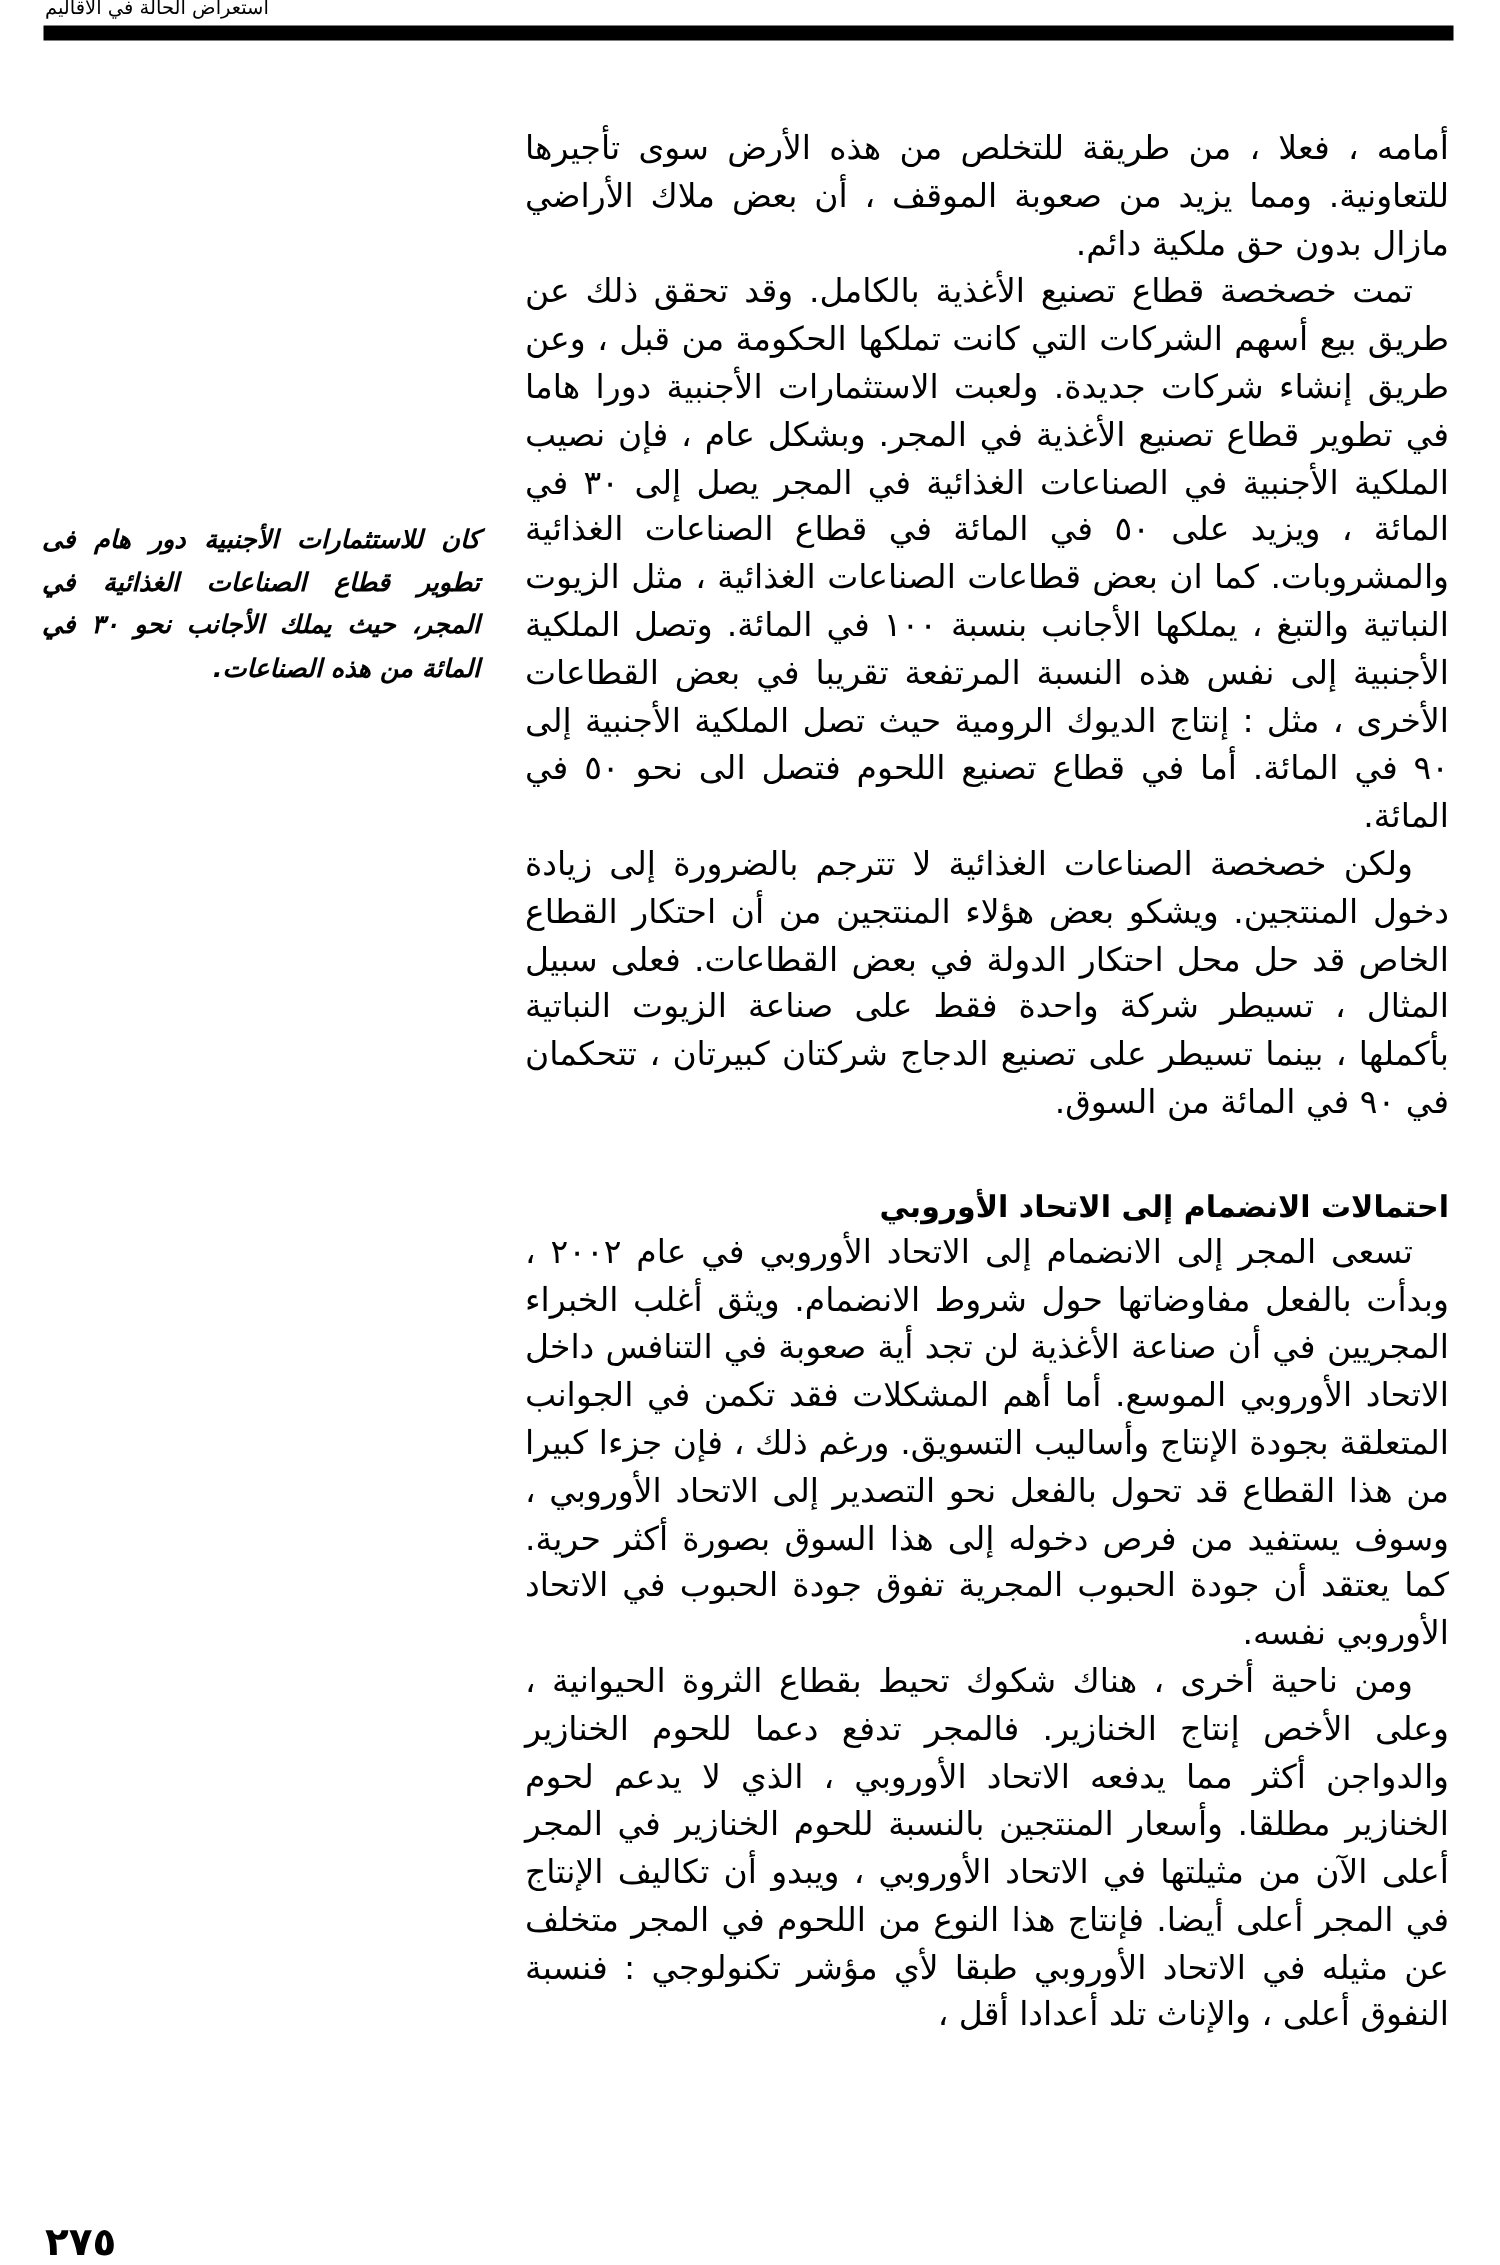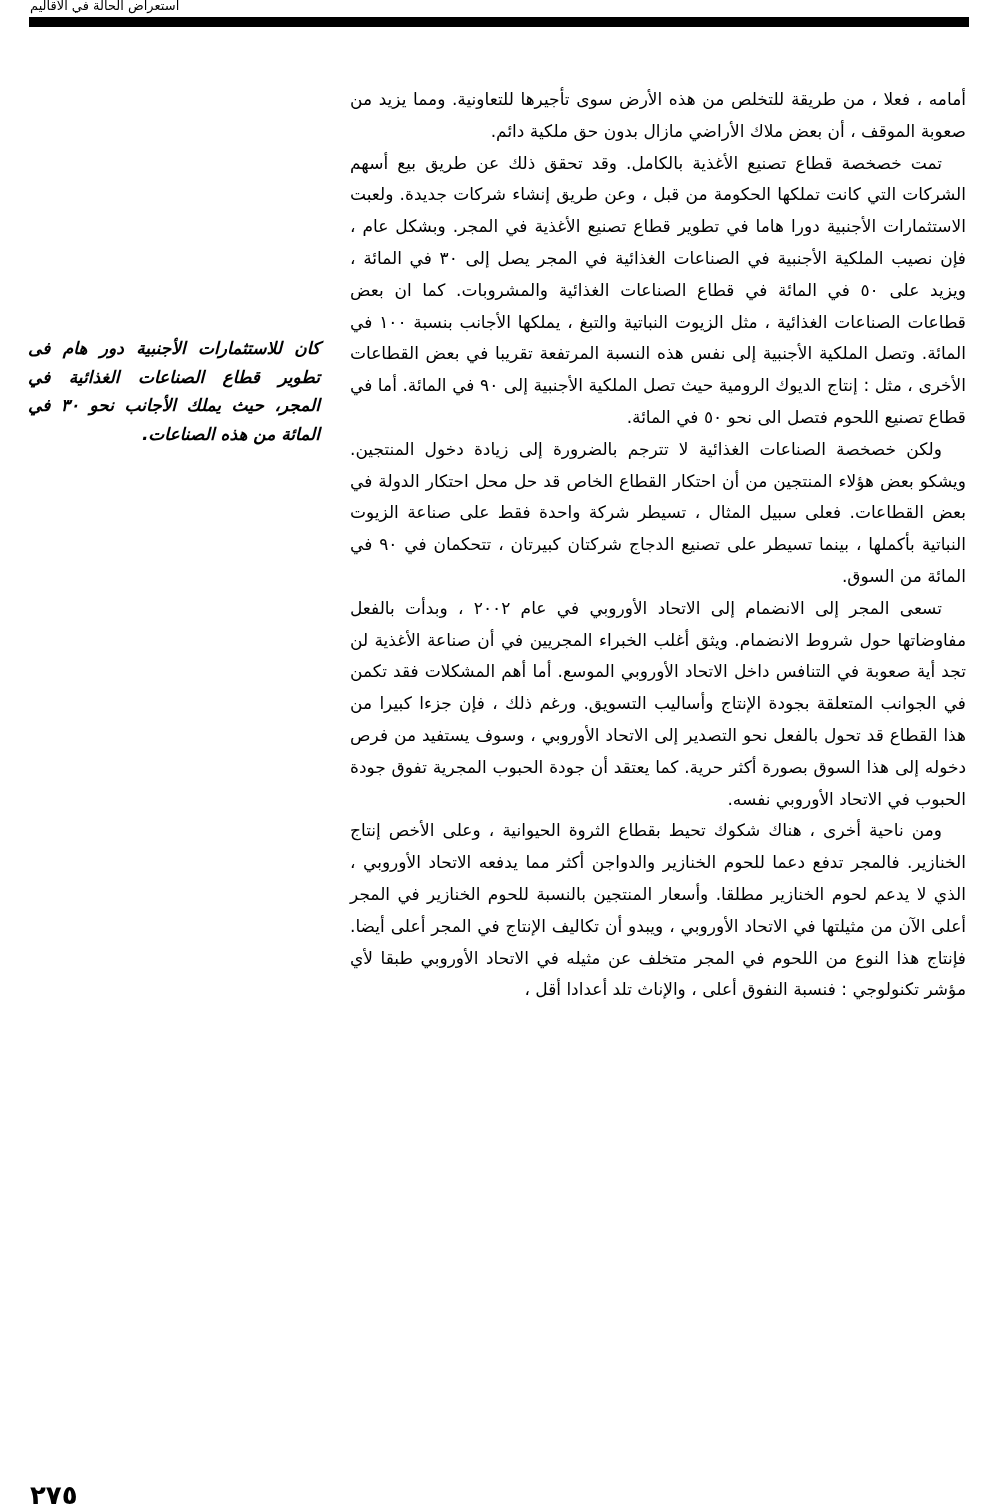--- a/index.html
+++ b/index.html
@@ -1,38 +1,39 @@
 <!DOCTYPE html>
 <html><head>
 <meta charset="utf-8">
 <style>
   html, body { margin:0; padding:0; background:#ffffff; }
   body { width:1000px; height:1510px; position:relative; overflow:hidden; font-family:"DejaVu Sans", sans-serif; color:#000; }
   .running-head { position:absolute; top:-2px; left:30px; font-size:13px; direction:rtl; color:#000; }
   .top-rule { position:absolute; top:17px; left:29px; width:940px; height:10px; background:#000; }
   .main-col { position:absolute; left:350px; top:84px; width:616px; direction:rtl; text-align:justify; }
-  .para { font-size:17px; line-height:31.8px; margin:0; text-align-last:right; }
+  .para { font-size:22px; line-height:31.8px; margin:0; text-align-last:right; }
   .para.indent { text-indent:24px; }
   .heading { font-size:20px; font-weight:bold; margin:0; line-height:32px; }
   .h1 { margin-top:44px; }
   .h2 { margin-top:36px; }
-  .sidenote { position:absolute; left:28px; top:334px; width:292px; direction:rtl; text-align:justify; text-align-last:right; font-size:17px; line-height:28.5px; font-weight:bold; font-style:italic; }
+  .sidenote { position:absolute; left:28px; top:346px; width:292px; direction:rtl; text-align:justify; text-align-last:right; font-size:17px; line-height:28.5px; font-weight:bold; font-style:italic; }
   .page-number { position:absolute; left:30px; top:1480px; font-size:26px; font-weight:bold; direction:rtl; }
 </style>
 </head>
 <body>
 
 <div class="running-head">استعراض الحالة في الأقاليم</div>
 <div class="top-rule"></div>
 
 <div class="main-col">
   <p class="para">أمامه ، فعلا ، من طريقة للتخلص من هذه الأرض سوى تأجيرها للتعاونية. ومما يزيد من صعوبة الموقف ، أن بعض ملاك الأراضي مازال بدون حق ملكية دائم.</p>
 
   <p class="para indent">تمت خصخصة قطاع تصنيع الأغذية بالكامل. وقد تحقق ذلك عن طريق بيع أسهم الشركات التي كانت تملكها الحكومة من قبل ، وعن طريق إنشاء شركات جديدة. ولعبت الاستثمارات الأجنبية دورا هاما في تطوير قطاع تصنيع الأغذية في المجر. وبشكل عام ، فإن نصيب الملكية الأجنبية في الصناعات الغذائية في المجر يصل إلى ٣٠ في المائة ، ويزيد على ٥٠ في المائة في قطاع الصناعات الغذائية والمشروبات. كما ان بعض قطاعات الصناعات الغذائية ، مثل الزيوت النباتية والتبغ ، يملكها الأجانب بنسبة ١٠٠ في المائة. وتصل الملكية الأجنبية إلى نفس هذه النسبة المرتفعة تقريبا في بعض القطاعات الأخرى ، مثل : إنتاج الديوك الرومية حيث تصل الملكية الأجنبية إلى ٩٠ في المائة. أما في قطاع تصنيع اللحوم فتصل الى نحو ٥٠ في المائة.</p>
   <p class="para indent">ولكن خصخصة الصناعات الغذائية لا تترجم بالضرورة إلى زيادة دخول المنتجين. ويشكو بعض هؤلاء المنتجين من أن احتكار القطاع الخاص قد حل محل احتكار الدولة في بعض القطاعات. فعلى سبيل المثال ، تسيطر شركة واحدة فقط على صناعة الزيوت النباتية بأكملها ، بينما تسيطر على تصنيع الدجاج شركتان كبيرتان ، تتحكمان في ٩٠ في المائة من السوق.</p>
 
+  <h2 class="heading h2">احتمالات الانضمام إلى الاتحاد الأوروبي</h2>
   <p class="para indent">تسعى المجر إلى الانضمام إلى الاتحاد الأوروبي في عام ٢٠٠٢ ، وبدأت بالفعل مفاوضاتها حول شروط الانضمام. ويثق أغلب الخبراء المجريين في أن صناعة الأغذية لن تجد أية صعوبة في التنافس داخل الاتحاد الأوروبي الموسع. أما أهم المشكلات فقد تكمن في الجوانب المتعلقة بجودة الإنتاج وأساليب التسويق. ورغم ذلك ، فإن جزءا كبيرا من هذا القطاع قد تحول بالفعل نحو التصدير إلى الاتحاد الأوروبي ، وسوف يستفيد من فرص دخوله إلى هذا السوق بصورة أكثر حرية. كما يعتقد أن جودة الحبوب المجرية تفوق جودة الحبوب في الاتحاد الأوروبي نفسه.</p>
   <p class="para indent">ومن ناحية أخرى ، هناك شكوك تحيط بقطاع الثروة الحيوانية ، وعلى الأخص إنتاج الخنازير. فالمجر تدفع دعما للحوم الخنازير والدواجن أكثر مما يدفعه الاتحاد الأوروبي ، الذي لا يدعم لحوم الخنازير مطلقا. وأسعار المنتجين بالنسبة للحوم الخنازير في المجر أعلى الآن من مثيلتها في الاتحاد الأوروبي ، ويبدو أن تكاليف الإنتاج في المجر أعلى أيضا. فإنتاج هذا النوع من اللحوم في المجر متخلف عن مثيله في الاتحاد الأوروبي طبقا لأي مؤشر تكنولوجي : فنسبة النفوق أعلى ، والإناث تلد أعدادا أقل ،</p>
 </div>
 
 <div class="sidenote">كان للاستثمارات الأجنبية دور هام فى تطوير قطاع الصناعات الغذائية في المجر، حيث يملك الأجانب نحو ٣٠ في المائة من هذه الصناعات.</div>
 
 <div class="page-number">٢٧٥</div>
 
 </body></html>

